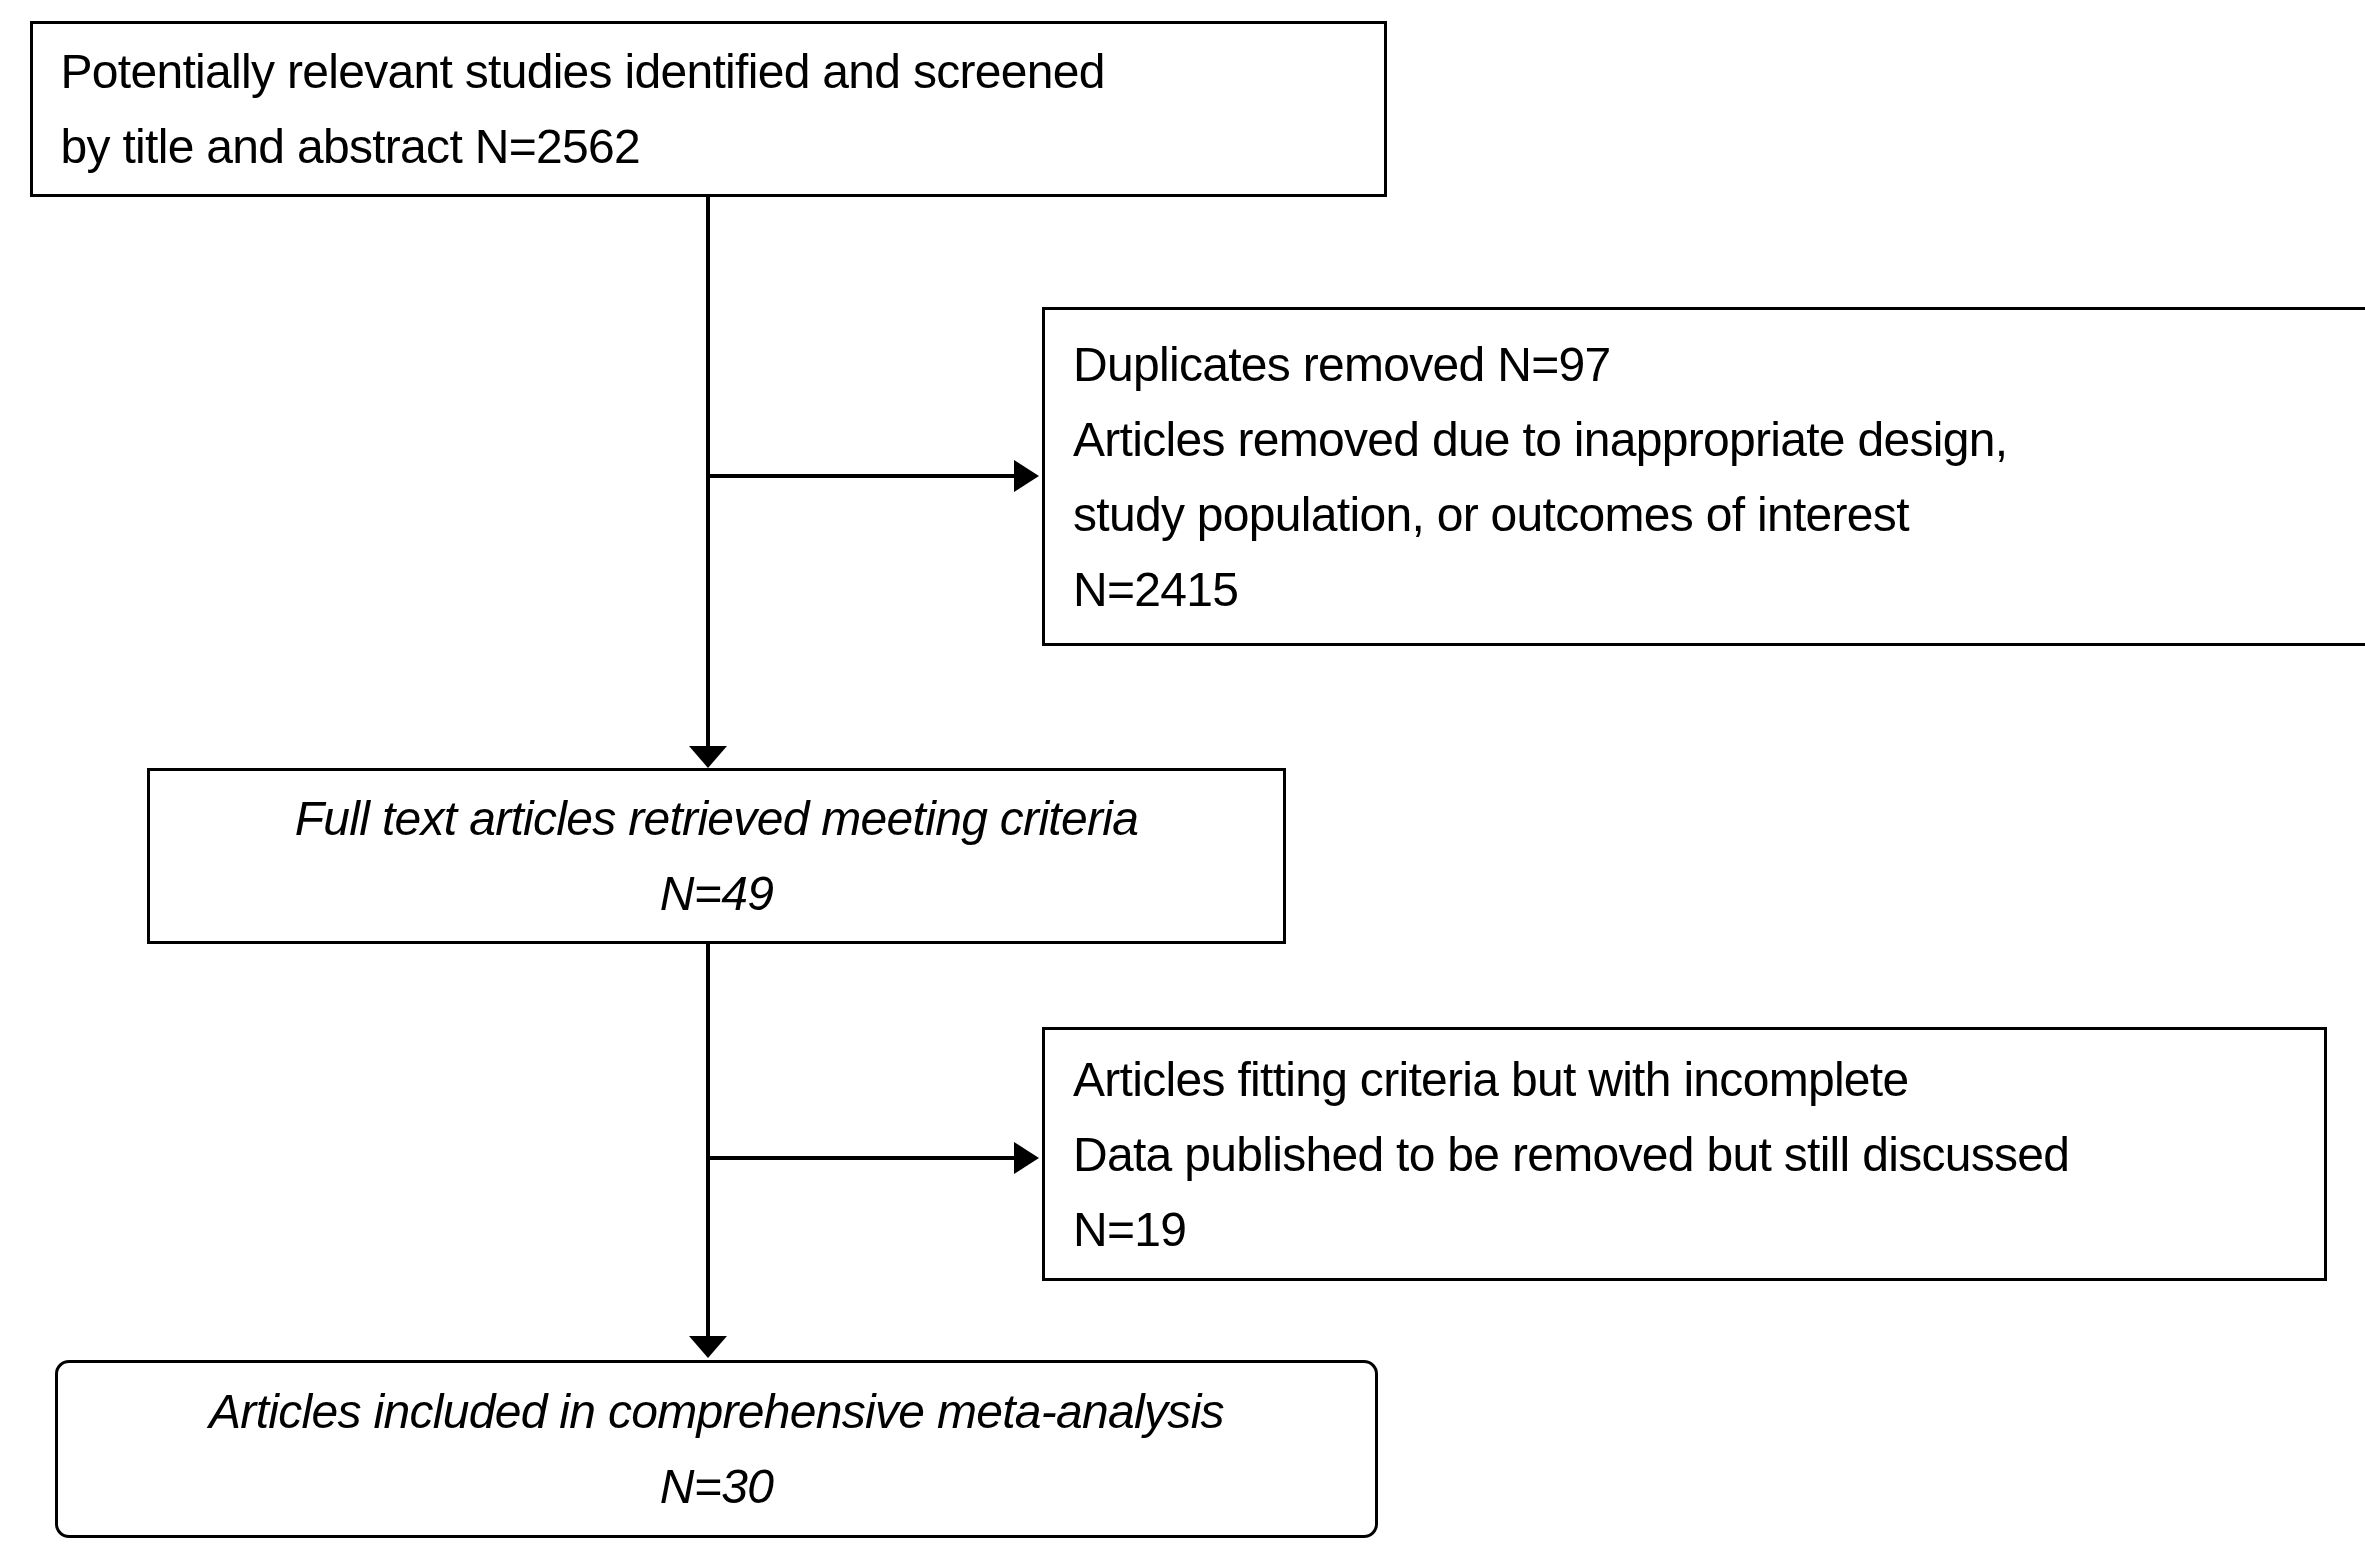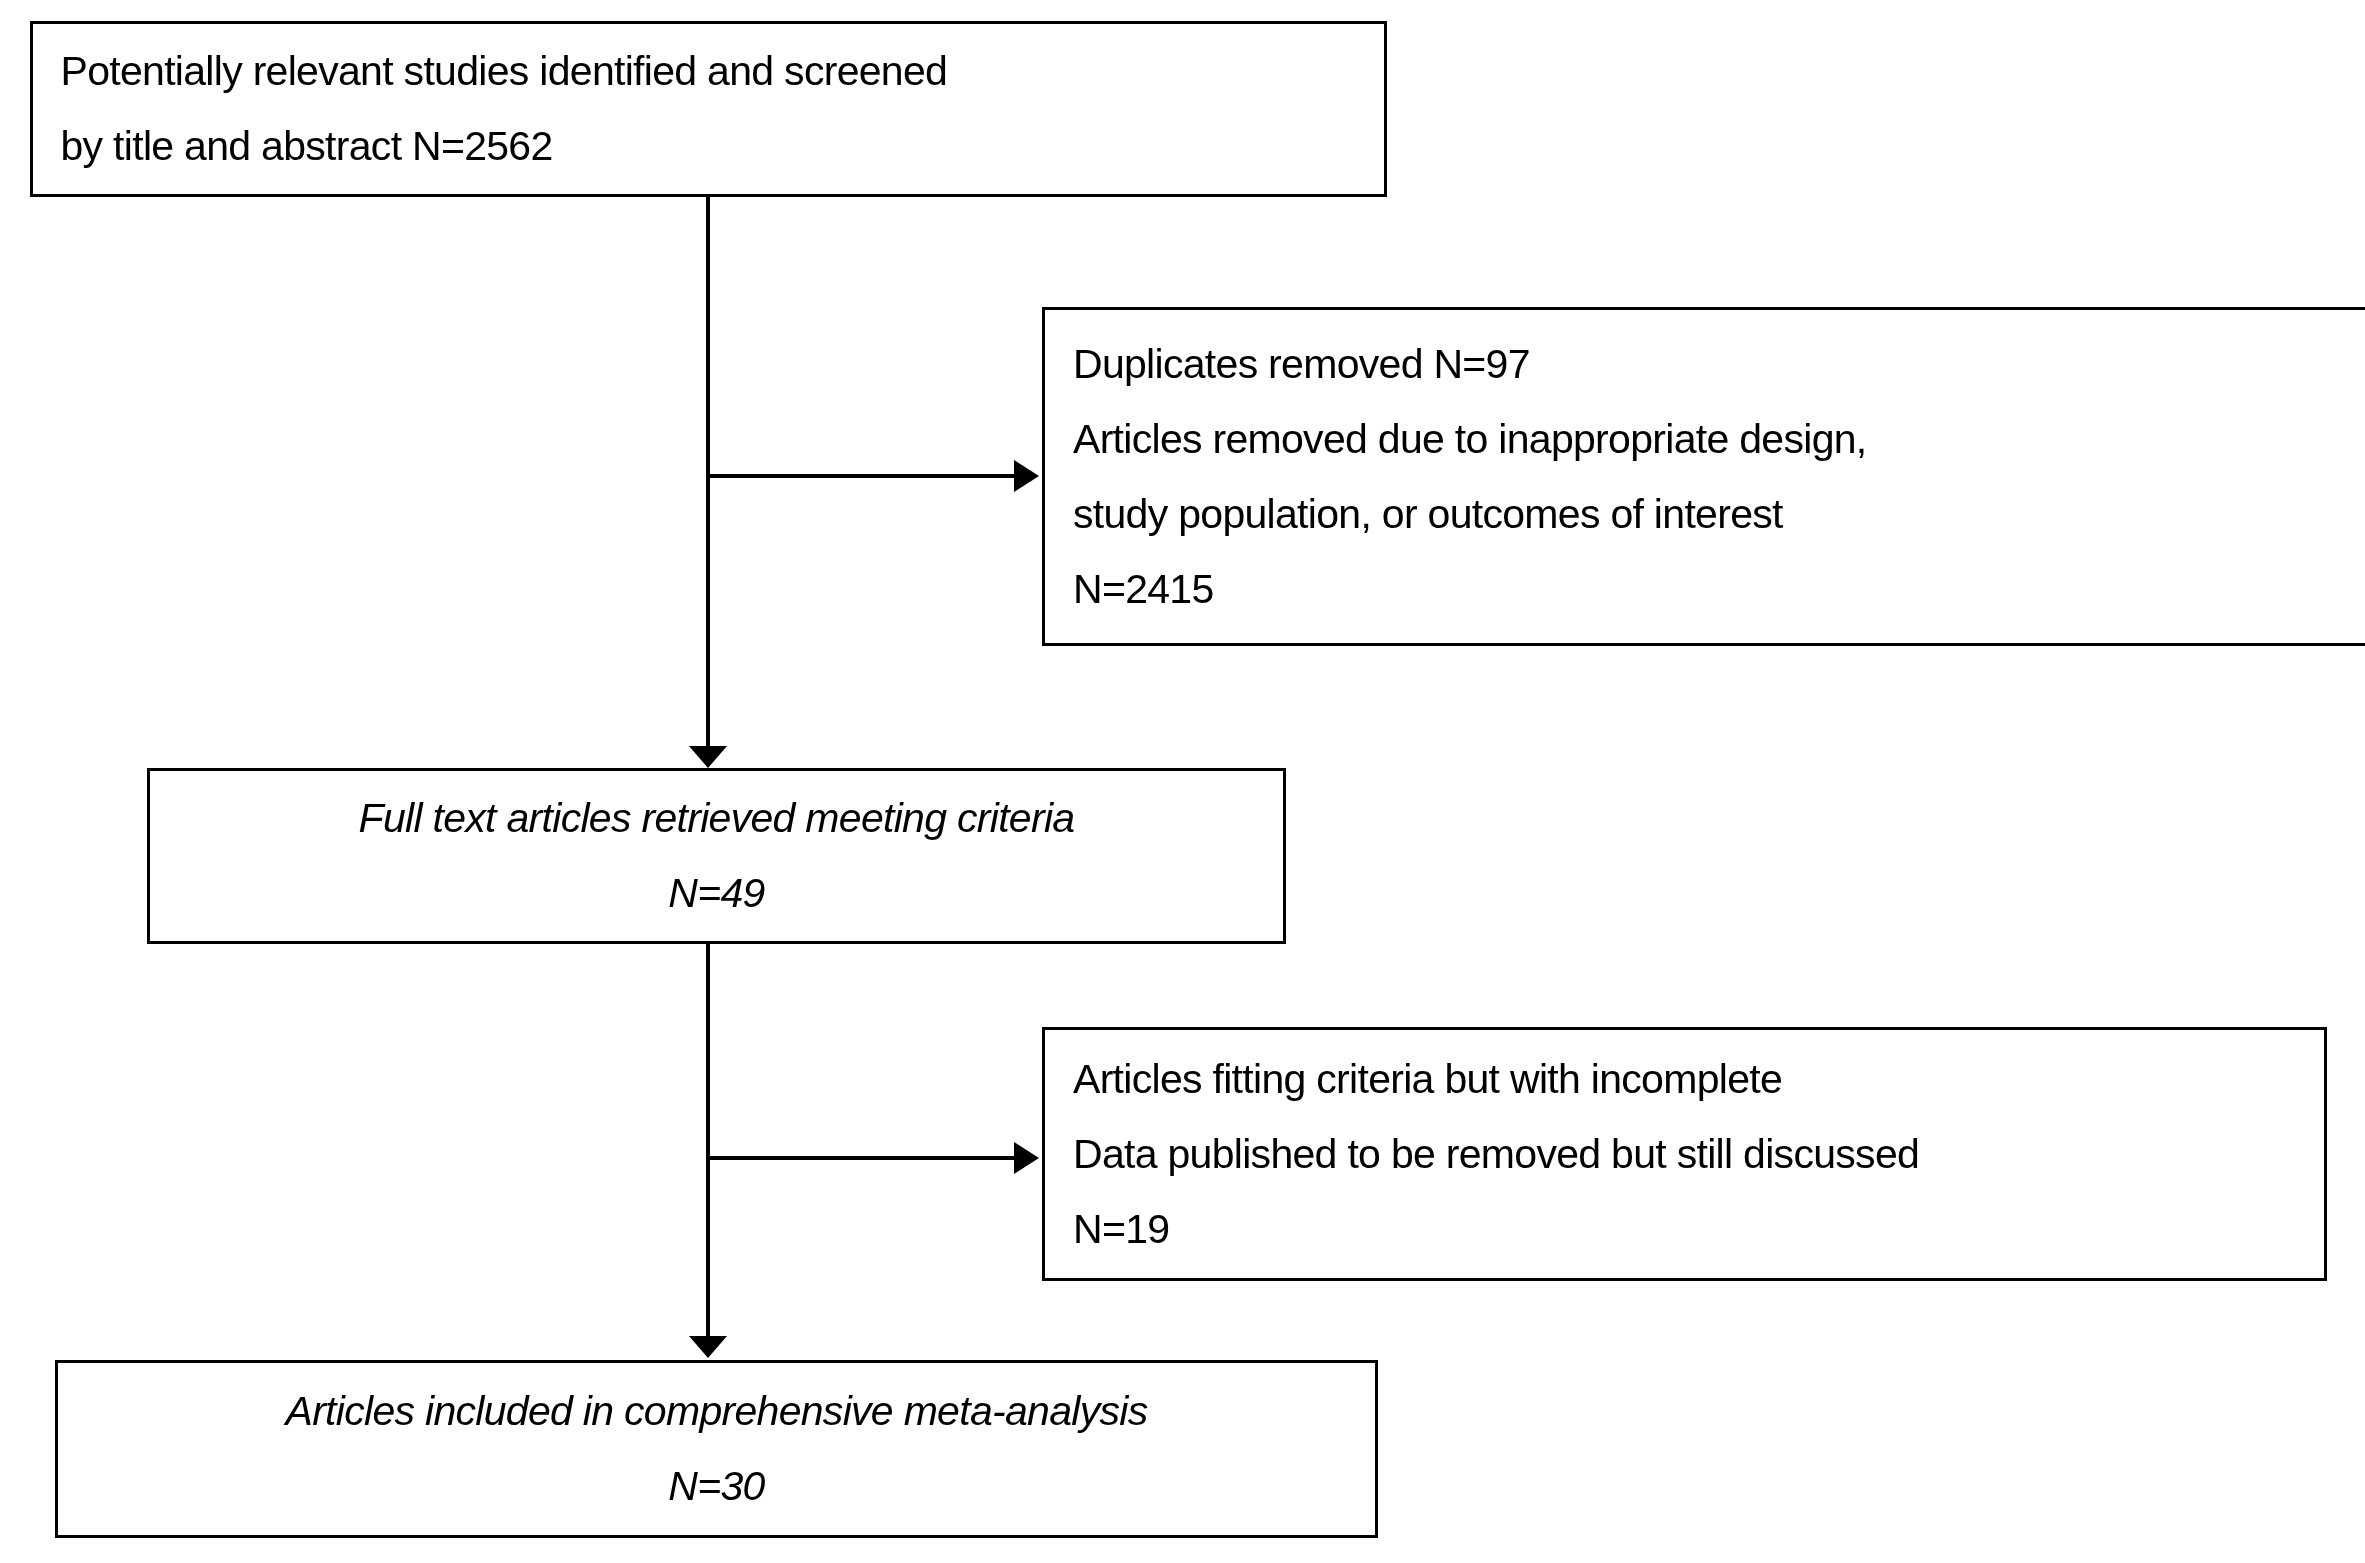--- a/index.html
+++ b/index.html
@@ -22,21 +22,21 @@
   .box{
     position:absolute;
     box-sizing:border-box;
     border:3.7px solid #000000;
     background:#ffffff;
     display:flex;
     flex-direction:column;
     justify-content:center;
   }
   .box .tl{
-    font-size:41px;
+    font-size:48px;
     line-height:75px;
     letter-spacing:-0.7px;
     white-space:nowrap;
     color:#000000;
   }
   .align-left .tl{ text-align:left; padding-left:28px; }
   .align-center .tl{ text-align:center;font-style:italic; }
 
   .vline,.hline{ position:absolute; background:#000000; }
 
@@ -51,21 +51,21 @@
     border-top:16px solid transparent;
     border-bottom:16px solid transparent;
     border-left:25px solid #000000;
   }
 
   
   #box-identified{ left:29.5px;  top:20.6px;   width:1357px; height:176px; }
   #box-removed   { left:1042px;top:307px;  width:1328px; height:339px; }
   #box-fulltext  { left:147px; top:768px; width:1139px; height:176px; }
   #box-incomplete{ left:1042px;top:1027px; width:1285px; height:254px; }
-  #box-included  { left:55px;  top:1360px; width:1323px; height:178px; }
+  #box-included  { left:55px;  top:1360px; width:1323px; height:178px;border-radius:14px; }
 
   
   #v1 { left:706px; top:197px;  width:4.4px;   height:551px; }
   #a1 { left:689px; top:746px; }
   #h1 { left:708px; top:474px;  width:306px; height:4.4px;   }
   #ar1{ left:1014px;top:460px;  }
   #v2 { left:706px; top:944px; width:4.4px;   height:394px; }
   #a2 { left:689px; top:1336px; }
   #h2 { left:708px; top:1156px; width:306px; height:4.4px;   }
   #ar2{ left:1014px;top:1142px; }

